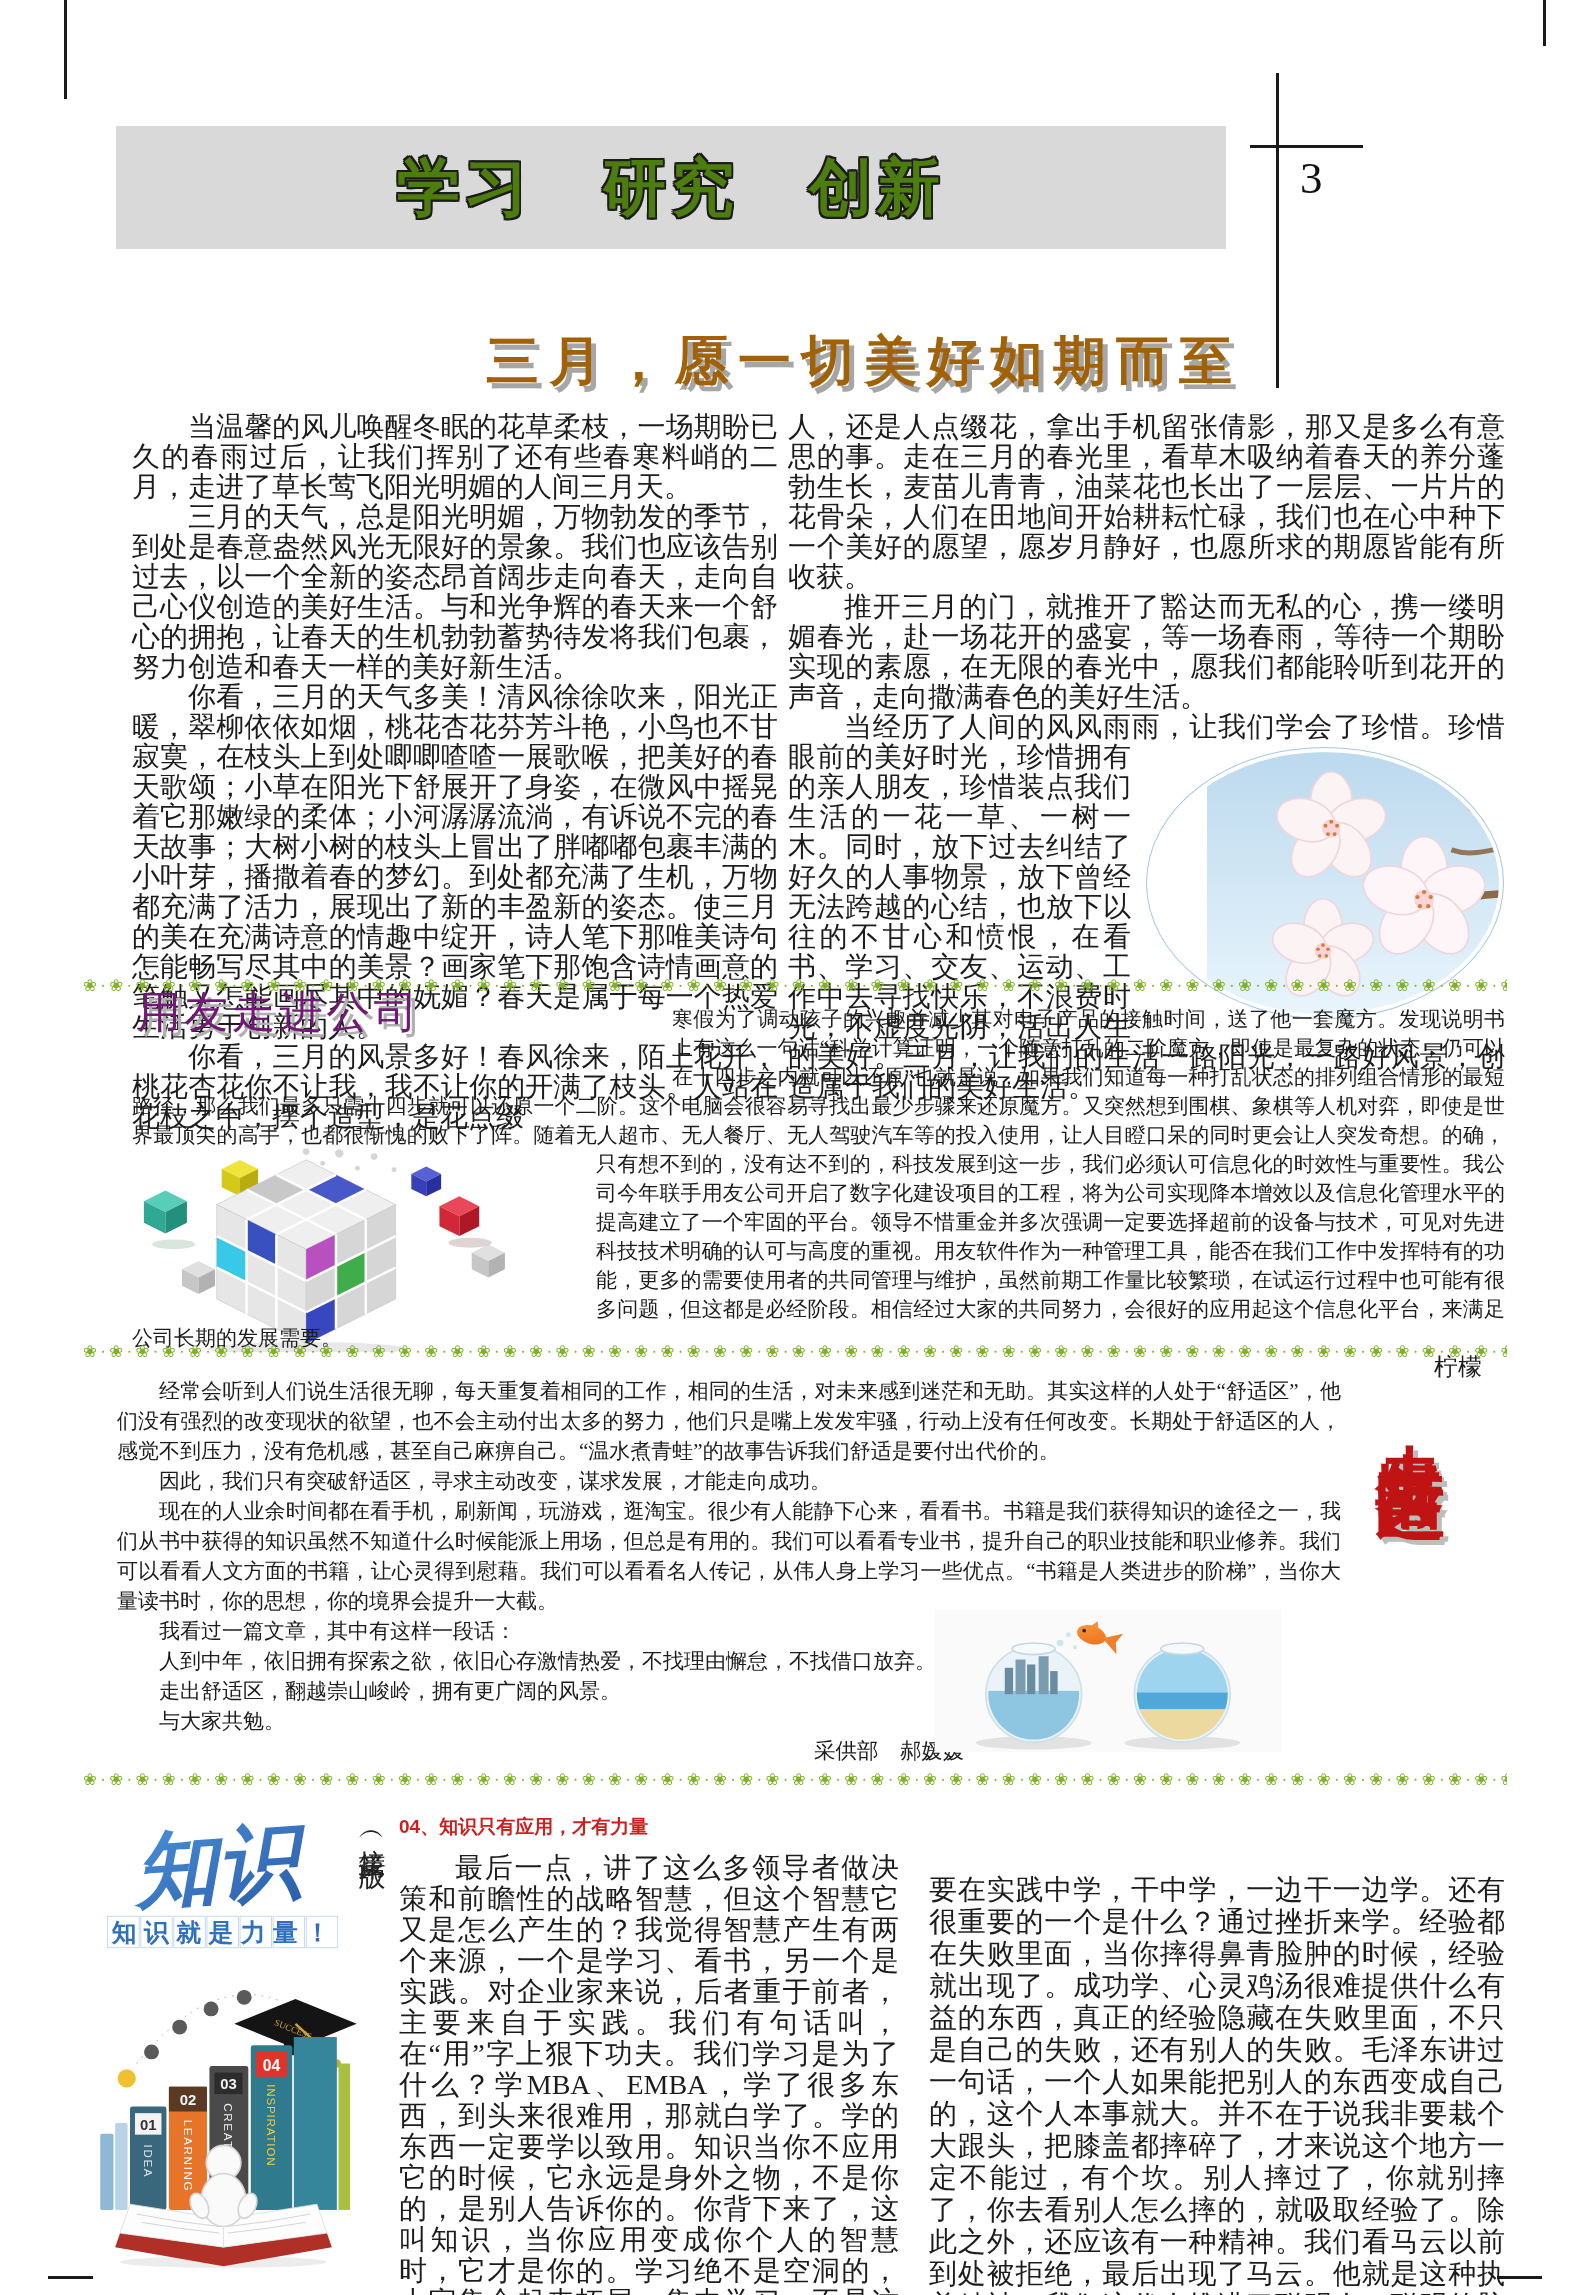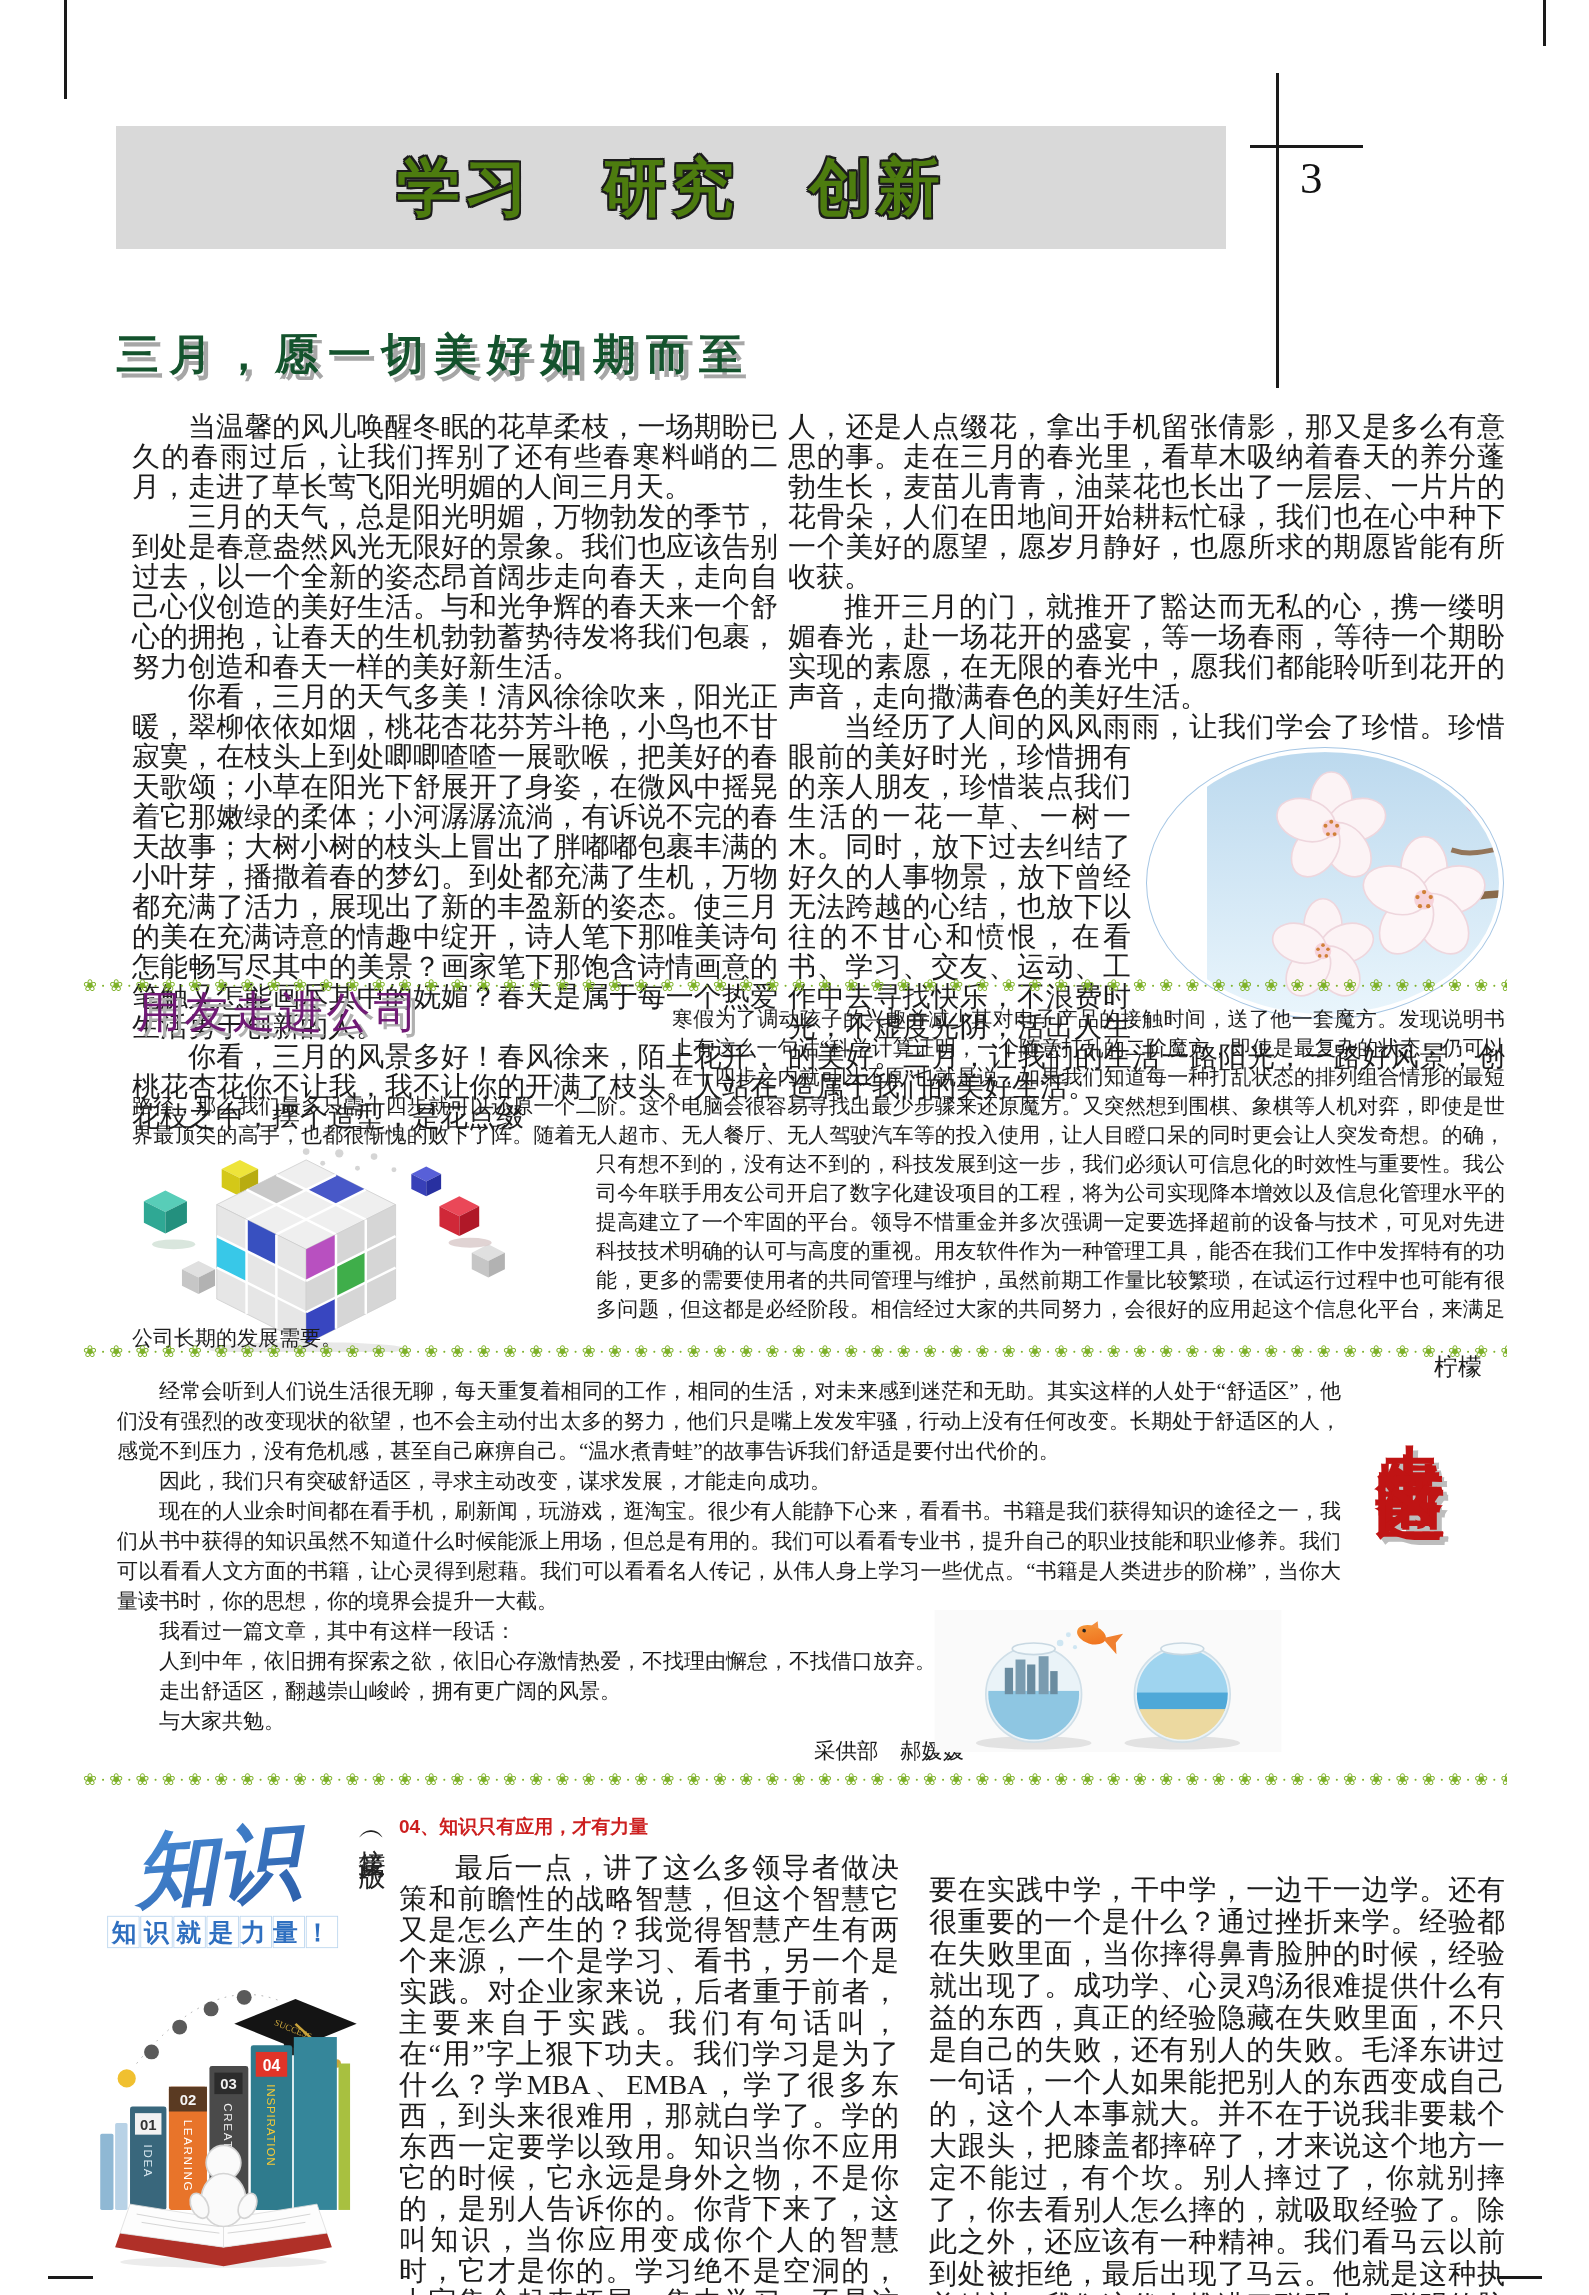--- a/index.html
+++ b/index.html
@@ -9,22 +9,22 @@
   .mark{position:absolute;background:#1a1a1a;}
   .pageno{position:absolute;left:1300px;top:152px;font-size:45px;font-family:"Liberation Serif",serif;color:#111;}
   
   .banner{position:absolute;left:116px;top:126px;width:1110px;height:123px;background:#d9d9d9;
           text-align:center;line-height:123px;white-space:nowrap;}
   .banner span{font-family:"Liberation Sans",sans-serif;font-weight:bold;font-size:63px;letter-spacing:5px;
           margin:0 35px;color:#4d7c0f;
           text-shadow:1.7px 0 0 #1c1c1c,-1.7px 0 0 #1c1c1c,0 1.7px 0 #1c1c1c,0 -1.7px 0 #1c1c1c,
                       1.7px 1.7px 0 #1c1c1c,-1.7px -1.7px 0 #1c1c1c,1.7px -1.7px 0 #1c1c1c,-1.7px 1.7px 0 #1c1c1c;}
   
-  .main-title{position:absolute;left:116px;top:326px;width:1126px;text-align:left;
-          font-size:43px;font-weight:bold;letter-spacing:10px;color:#14532d;
+  .main-title{position:absolute;left:116px;top:326px;width:1126px;text-align:right;
+          font-size:53px;font-weight:bold;letter-spacing:10px;color:#a16207;
           text-shadow:5px 5.8px 0 #a6a6a6;font-family:"Liberation Serif",serif;}
   .col{position:absolute;font-size:28px;line-height:30px;text-align:justify;}
   .col p{margin:0;text-indent:2em;}
   .col p.noind{text-indent:0;}
   #a1-left{left:132px;top:412px;width:646px;}
   #a1-right{left:788px;top:412px;width:717px;font-family:Liberation Serif, serif;}
   .blossom-float{float:right;width:374px;height:277px;}
   .blossom-ring{margin:5px 0 0 15px;width:348px;height:262px;border:1.7px solid #a6c6e4;border-radius:50%;padding:4.1px;}
   .blossom-clip{width:348px;height:262px;border-radius:50%;overflow:hidden;}
   

